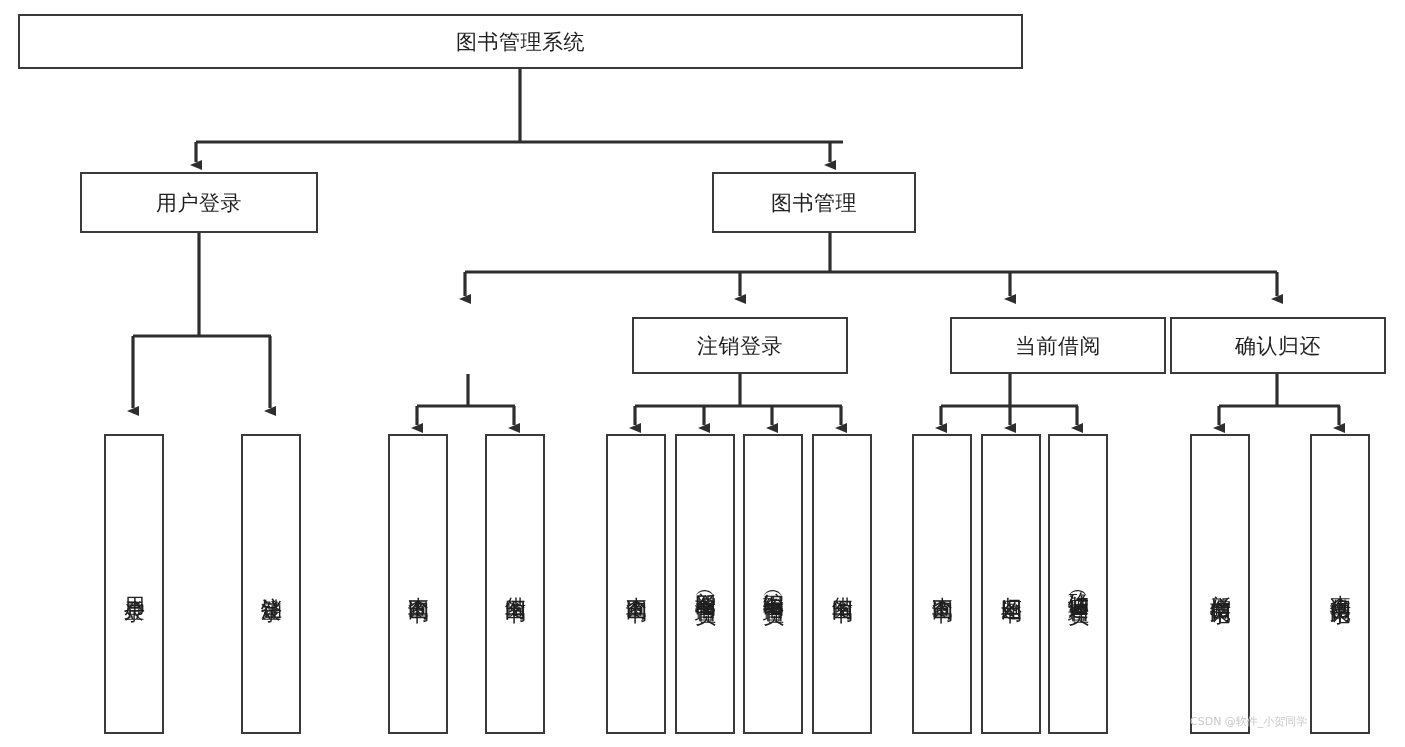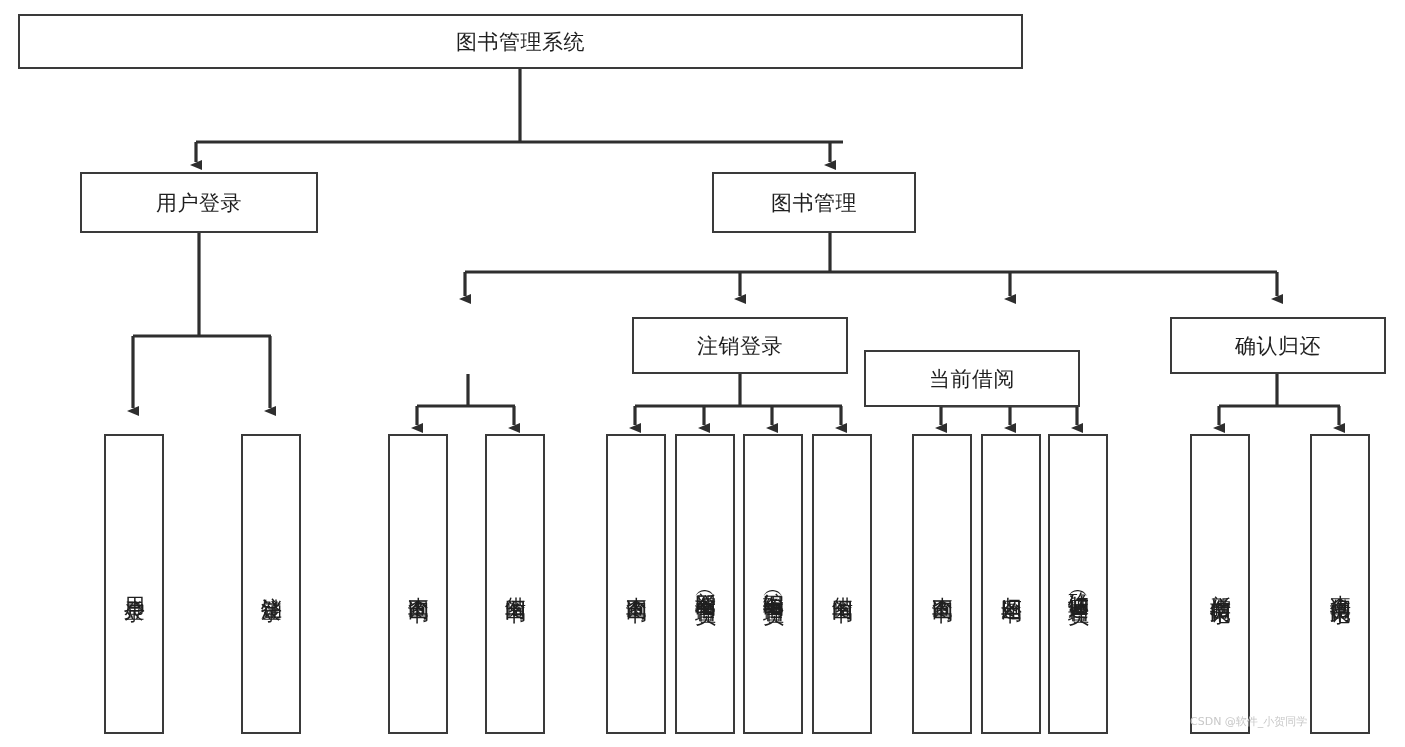--- a/index.html
+++ b/index.html
@@ -111,21 +111,21 @@
       <path d="M1339,406 L1339,425" marker-end="url(#arrow)"></path>
     </g>
   </svg>
 
   <div class="node node-h" style="left:18px; top:14px; width:1005px; height:55px;">图书管理系统</div>
 
   <div class="node node-h" style="left:80px; top:172px; width:238px; height:61px;">用户登录</div>
   <div class="node node-h" style="left:712px; top:172px; width:204px; height:61px;">图书管理</div>
 
   <div class="node node-h" style="left:632px; top:317px; width:216px; height:57px;">注销登录</div>
-  <div class="node node-h" style="left:864px; top:317px; width:216px; height:57px;margin-top:33px;">当前借阅</div>
+  <div class="node node-h" style="left:950px; top:317px; width:216px; height:57px;">当前借阅</div>
   <div class="node node-h" style="left:1170px; top:317px; width:216px; height:57px;">确认归还</div>
 
   <div class="node node-v" style="left:104px; top:434px; width:60px; height:300px;">用户登录</div>
   <div class="node node-v" style="left:241px; top:434px; width:60px; height:300px;">注销登录</div>
 
   <div class="node node-v" style="left:388px; top:434px; width:60px; height:300px;">查询图书</div>
   <div class="node node-v" style="left:485px; top:434px; width:60px; height:300px;">借阅图书</div>
 
   <div class="node node-v" style="left:606px; top:434px; width:60px; height:300px;">查询图书</div>
   <div class="node node-v" style="left:675px; top:434px; width:60px; height:300px;">新增图书（管理员）</div>

